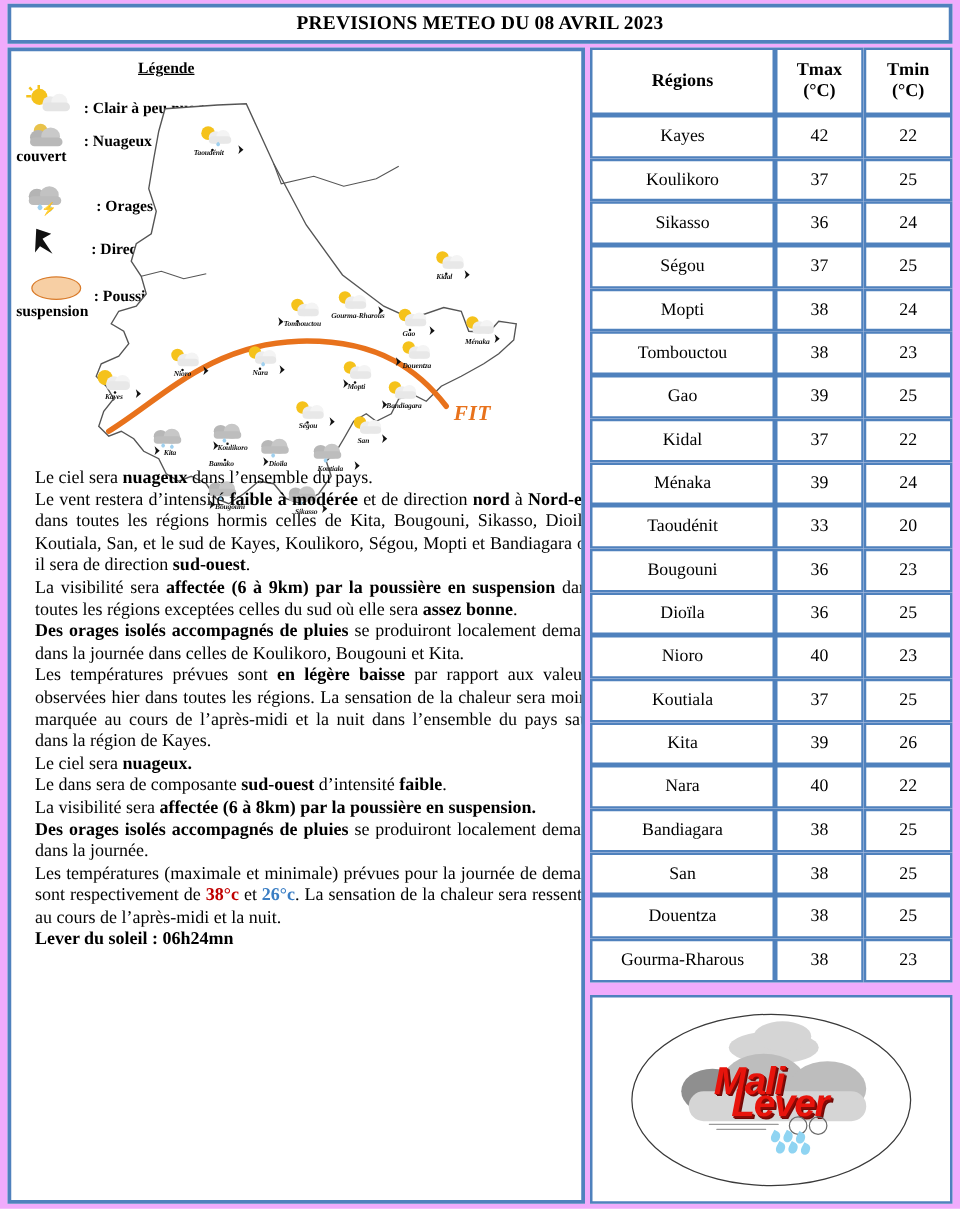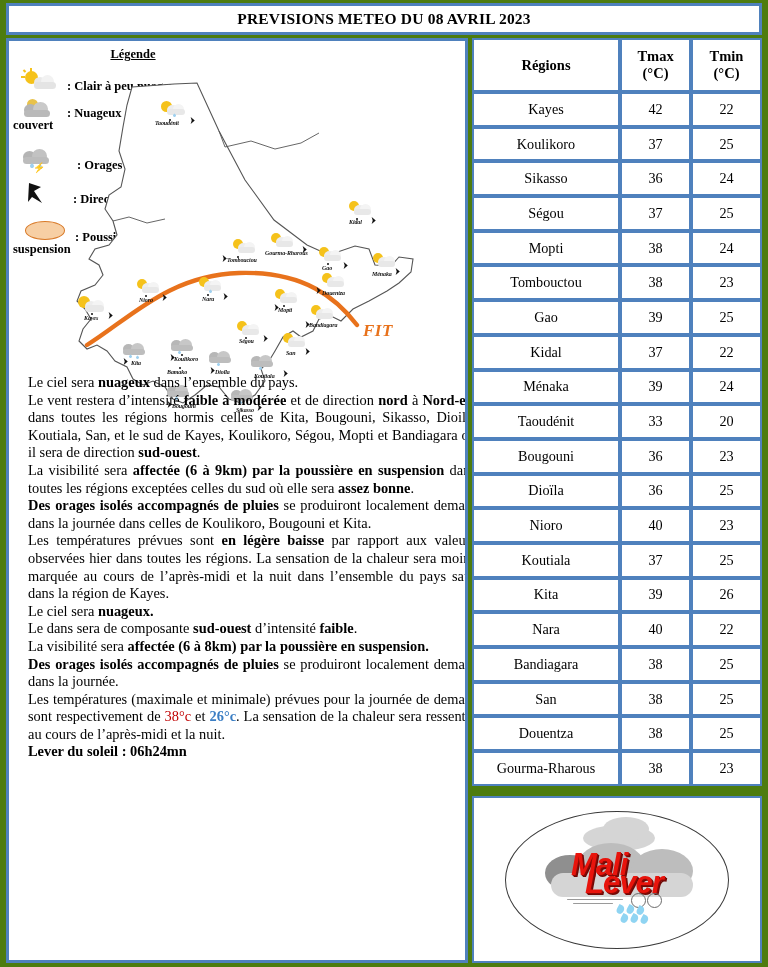--- a/index.html
+++ b/index.html
@@ -10,21 +10,21 @@
   body {
     width: 768px; height: 967px;
     font-family: "Liberation Serif", "DejaVu Serif", serif;
     color: #000;
     overflow: hidden;
   }
 
   .page {
     position: relative;
     width: 768px; height: 967px;
-    background: #4d7c0f;
+    background: #f0abfc;
   }
 
   
   .title-bar {
     position: absolute;
     left: 6px; top: 3px;
     width: 756px; height: 32px;
     border: 3px solid #4f81bd;
     background: #fff;
     display: flex; align-items: center; justify-content: center;
@@ -165,21 +165,21 @@
     font-size: 14.4px;
     line-height: 17.6px;
   }
   .body-text p {
     margin: 0;
     text-align: justify;
     text-justify: inter-word;
   }
   .body-text p.last-left { text-align: left; }
   .b { font-weight: bold; }
-  .hot { color: #c00000; font-weight: normal; }
+  .hot { color: #c00000; font-weight: bold; }
   .cold { color: #3b7ec4; font-weight: bold; }
   .section-head {
     font-weight: bold;
     text-decoration: underline;
     margin-top: 7px !important;
     font-size: 14.4px;
   }
   .sun-line { font-weight: bold; }
 
   

